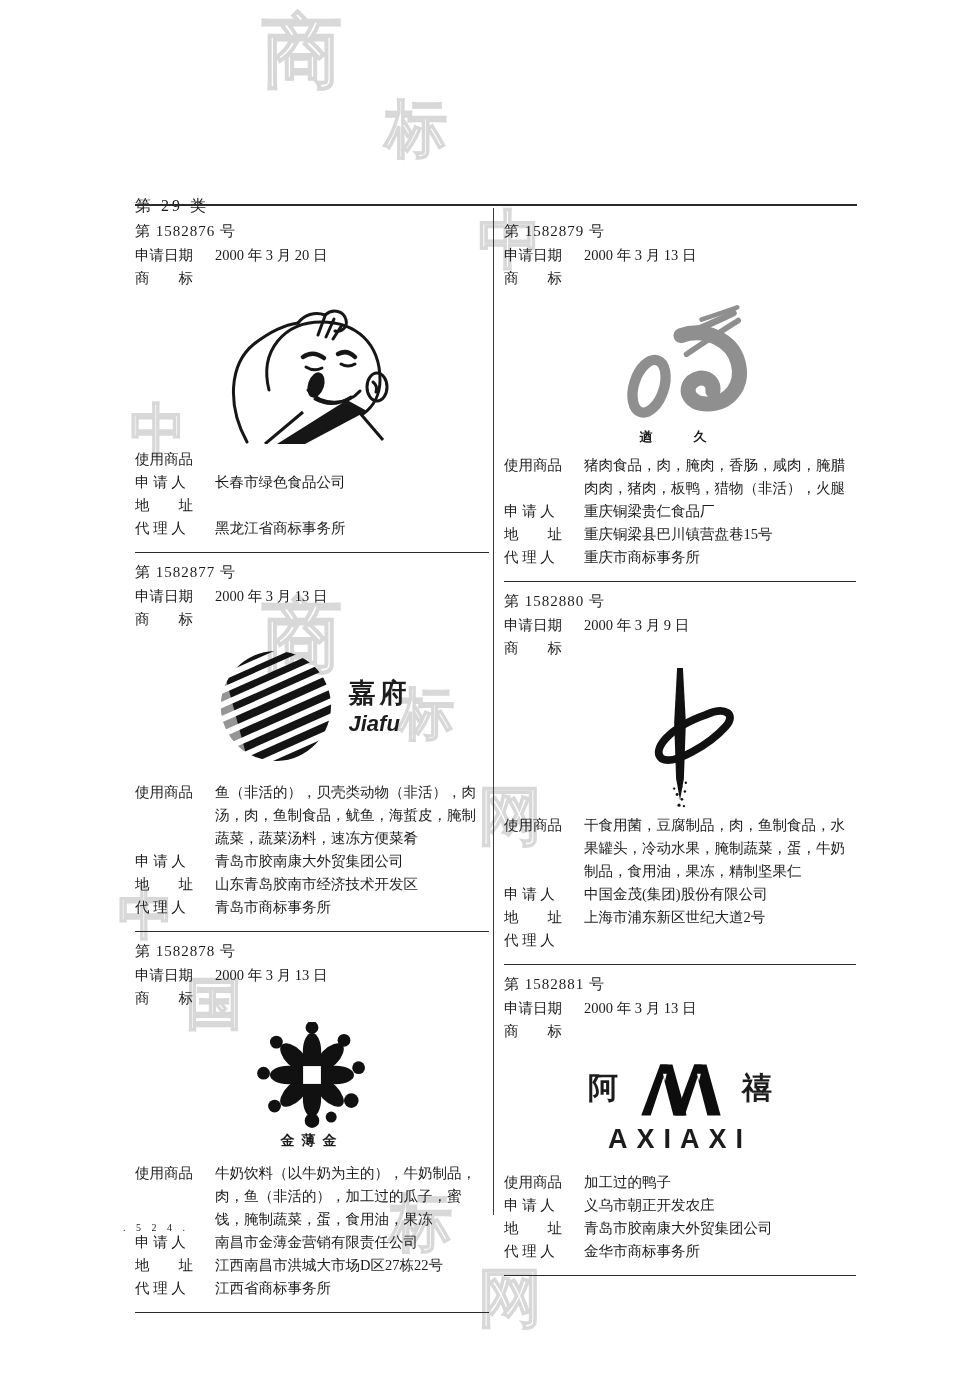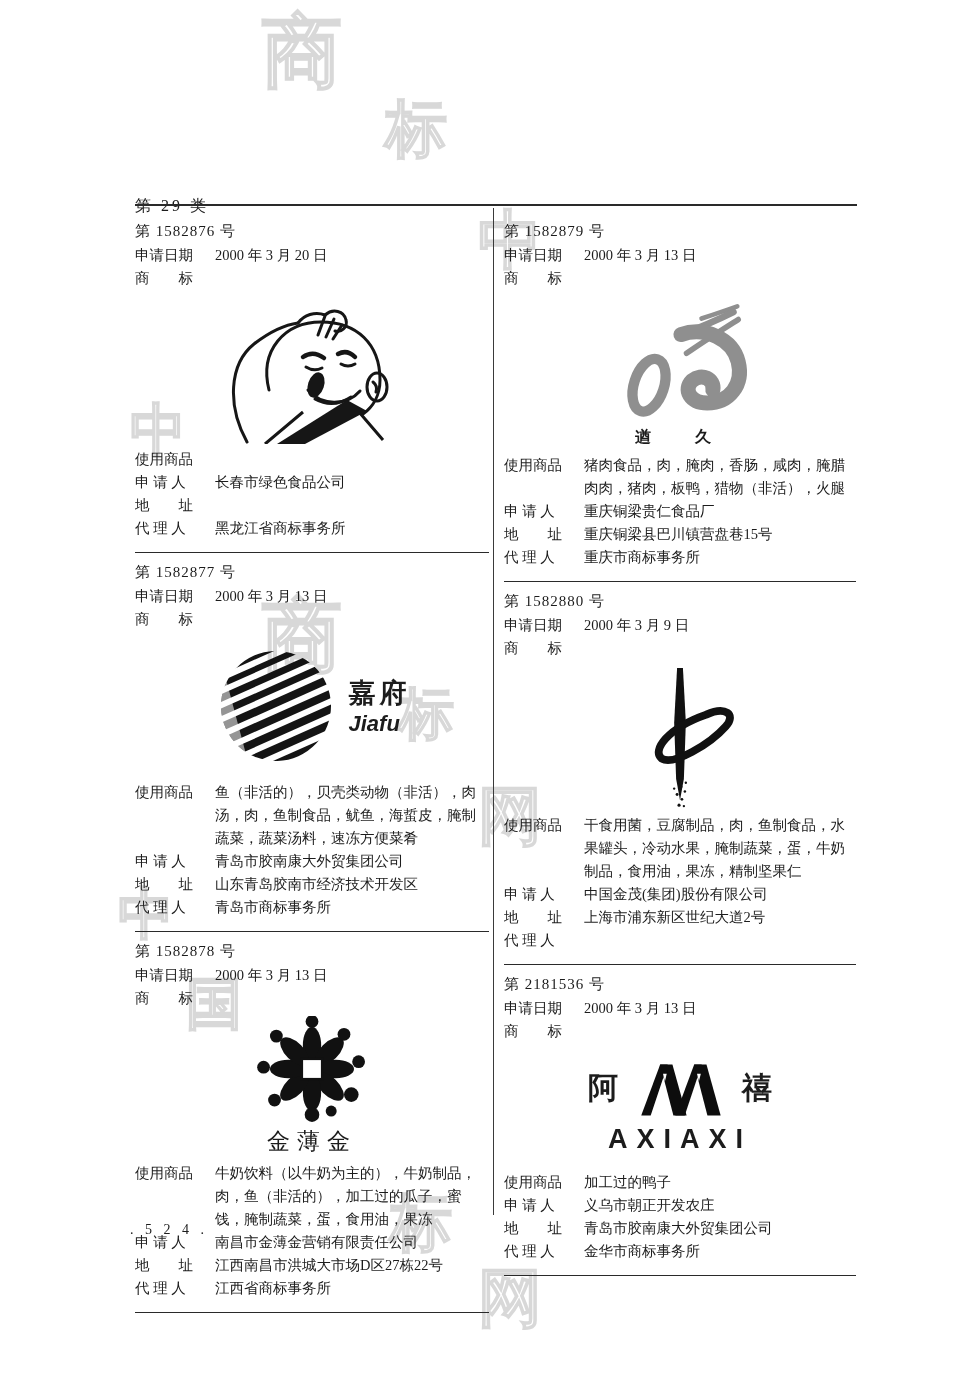--- a/index.html
+++ b/index.html
@@ -19,26 +19,26 @@
   .markbox{display:flex;flex-direction:column;align-items:center;justify-content:center;}
   .mb-1{height:158px;}
   .mb-2{height:150px;flex-direction:row;gap:10px;}
   .mb-3{height:152px;}
   .mb-4{height:164px;}
   .mb-5{height:154px;}
   .mb-6{height:128px;}
   .jiafu-text{display:flex;flex-direction:column;align-items:flex-start;}
   .jiafu-cn{font-size:27px;font-weight:bold;letter-spacing:4px;}
   .jiafu-en{font-size:22px;font-weight:bold;font-style:italic;font-family:"Liberation Sans",sans-serif;}
-  .jbj-text{font-size:23px;font-weight:400;letter-spacing:7px;margin-top:4px;}
-  .qj-caption{font-size:16px;font-weight:bold;letter-spacing:14px;margin-top:8px;}
+  .jbj-text{font-size:14px;font-weight:700;letter-spacing:7px;margin-top:4px;}
+  .qj-caption{font-size:13px;font-weight:bold;letter-spacing:14px;margin-top:8px;}
   .axiaxi-top{display:flex;align-items:center;gap:10px;}
   .axiaxi-cn{font-size:30px;font-weight:bold;}
   .axiaxi-sub{font-family:"Liberation Sans",sans-serif;font-size:27px;font-weight:bold;letter-spacing:9px;margin-top:6px;}
-  .page-number{position:absolute;left:130px;top:1222px;font-size:14px;letter-spacing:4px;}
+  .page-number{position:absolute;left:123px;top:1222px;font-size:10px;letter-spacing:4px;}
   .wm{position:absolute;font-family:"Liberation Sans",sans-serif;font-weight:bold;color:transparent;
       -webkit-text-stroke:1.5px #d8d8d8;pointer-events:none;user-select:none;line-height:1;}
 </style>
 </head>
 <body>
 
 <div class="page">
 
   <span class="wm" style="left:262px;top:12px;font-size:80px;">商</span>
   <span class="wm" style="left:385px;top:98px;font-size:62px;">标</span>
@@ -286,21 +286,21 @@
       <div class="row">
           <span class="lbl">地　　址</span>
           <span class="val">上海市浦东新区世纪大道2号</span>
         </div>
       <div class="row">
           <span class="lbl">代 理 人</span>
         </div>
     </section>
 
     <section class="entry">
-      <div class="num-line">第 2181536 号</div>
+      <div class="num-line">第 1582881 号</div>
       <div class="row">
           <span class="lbl">申请日期</span>
           <span class="val">2000 年 3 月 13 日</span>
         </div>
       <div class="row">
           <span class="lbl">商　　标</span>
         </div>
       <div class="markbox mb-6">
         <div class="axiaxi-top">
           <span class="axiaxi-cn">阿</span>

